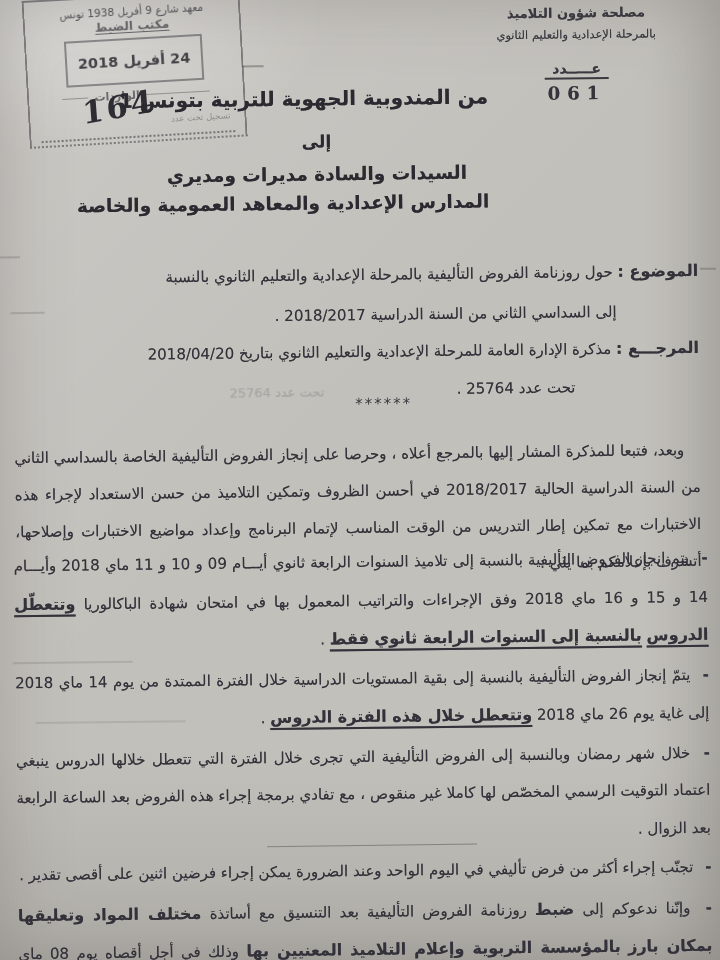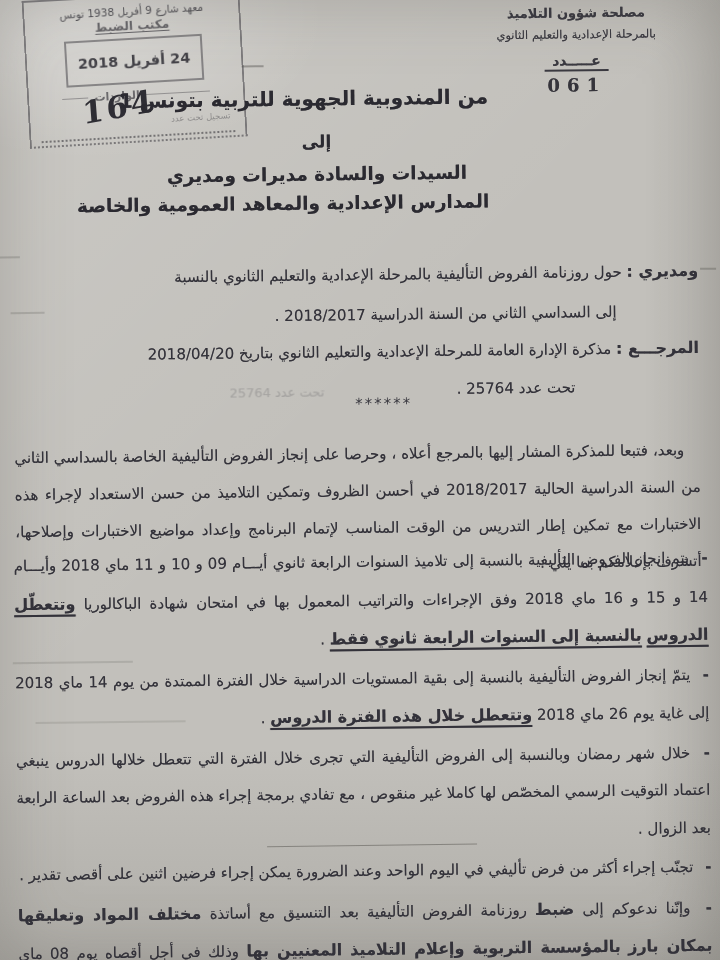--- a/index.html
+++ b/index.html
@@ -37,21 +37,21 @@
   .stamp-reg{position:relative;margin:2px 10px 0;height:32px;border-bottom:2px dotted rgba(60,58,64,.6);}
   .hand{position:absolute;right:78px;top:-16px;font-family:"DejaVu Serif",serif;
     font-size:31px;font-weight:bold;color:#2e2d34;letter-spacing:3px;
     transform:rotate(-7deg) skewX(-6deg);}
   .regsmall{position:absolute;right:4px;top:12px;font-size:8.5px;opacity:.5;}
 
   
   .hdr-right{position:absolute;top:8px;right:26px;width:226px;text-align:center;color:#3a3940;}
   .hr1{font-size:13px;font-weight:bold;}
   .hr2{font-size:11.5px;margin-top:7px;}
-  .numlbl{display:inline-block;margin-top:11px;font-size:14px;font-weight:bold;
+  .numlbl{display:inline-block;margin-top:19px;font-size:14px;font-weight:bold;
     border-bottom:2px solid #3a3940;padding:0 8px 1px;}
   .numval{font-family:"DejaVu Serif",serif;font-size:18px;font-weight:bold;
     letter-spacing:7px;margin-top:3px;color:#35343b;}
 
   
   .addr{position:absolute;top:86px;right:228px;left:148px;text-align:center;color:#2b2a31;}
   .addr div{white-space:nowrap;}
   .from{font-size:20px;font-weight:bold;}
   .to{font-size:17px;font-weight:bold;margin-top:21px;}
   .rcp1{font-size:18.5px;font-weight:bold;margin-top:12px;}
@@ -121,21 +121,21 @@
 
     <div class="addr txtblur">
       <div class="from">من المندوبية الجهوية للتربية بتونس 1</div>
       <div class="to">إلى</div>
       <div class="rcp1">السيدات والسادة مديرات ومديري</div>
       <div class="rcp2">المدارس الإعدادية والمعاهد العمومية والخاصة</div>
     </div>
 
     <div class="subject txtblur">
       <div>
-        <span class="lbl">ومديري :</span>
+        <span class="lbl">الموضوع :</span>
         <span>حول روزنامة الفروض التأليفية بالمرحلة الإعدادية والتعليم الثانوي بالنسبة</span>
       </div>
       <div class="s2">إلى السداسي الثاني من السنة الدراسية 2018/2017 .</div>
     </div>
 
     <div class="reference txtblur">
       <div>
         <span class="lbl">المرجـــع :</span>
         <span>مذكرة الإدارة العامة للمرحلة الإعدادية والتعليم الثانوي بتاريخ 2018/04/20</span>
       </div>

